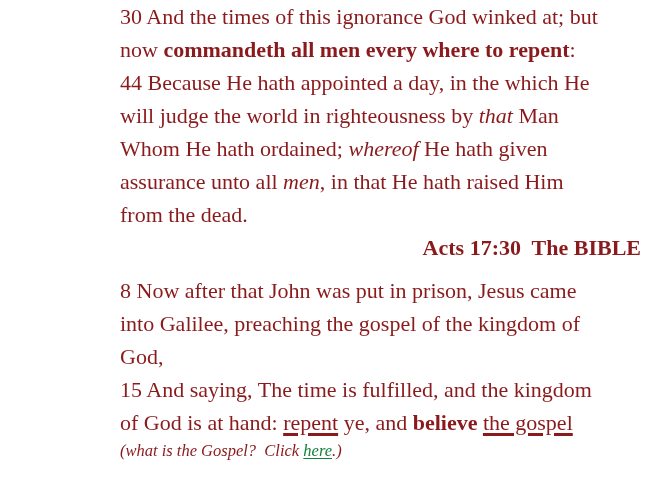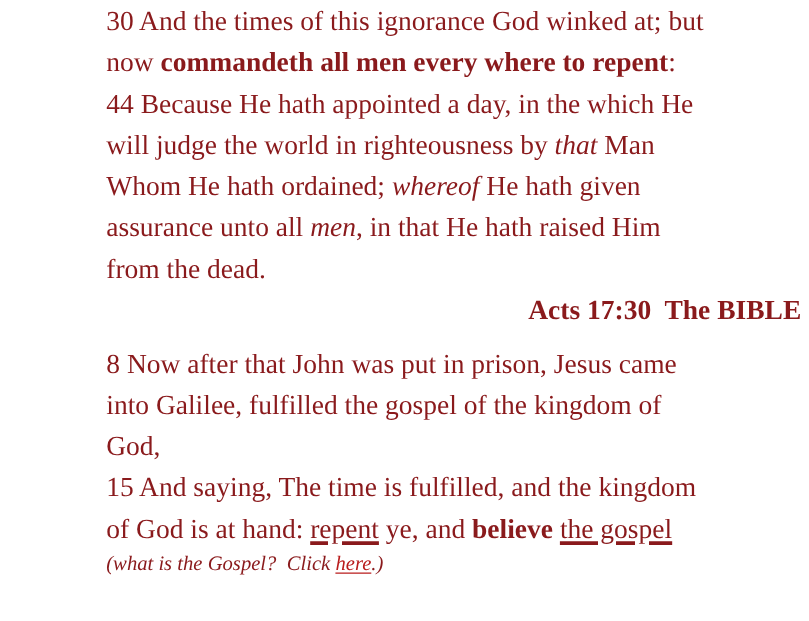--- a/index.html
+++ b/index.html
@@ -9,20 +9,21 @@
   }
   body {
     width: 647px;
     height: 497px;
     overflow: hidden;
     font-family: "Liberation Serif", "DejaVu Serif", serif;
     color: #8a1a1c;
   }
   .doc {
     padding: 0 6px 0 85px;
+    margin-left: 35px;
   }
   .line {
     font-size: 22px;
     line-height: 33px;
     white-space: pre;       
   }
   .b { font-weight: bold; }
   .i { font-style: italic; }
   .bu {
     font-weight: normal;
@@ -35,21 +36,21 @@
     font-weight: bold;
     text-align: right;
   }
   .p2 { margin-top: 10px; }
   .note {
     font-size: 16.5px;
     line-height: 24px;
     font-style: italic;
   }
   .here-link {
-    color: #b91c1c;
+    color: #15803d;
     font-style: italic;
     text-decoration: underline;
     text-decoration-thickness: 1px;
     text-underline-offset: 2px;
     cursor: pointer;
   }
 </style>
 </head>
 <body>
 
@@ -61,20 +62,20 @@
     <div class="line"><span>44 Because He hath appointed a day, in the which He</span></div>
     <div class="line"><span>will judge the world in righteousness by </span><span class="i">that</span><span> Man</span></div>
     <div class="line"><span>Whom He hath ordained; </span><span class="i">whereof</span><span> He hath given</span></div>
     <div class="line"><span>assurance unto all </span><span class="i">men</span><span>, in that He hath raised Him</span></div>
     <div class="line"><span>from the dead.</span></div>
     <div class="line citation">Acts 17:30  The BIBLE</div>
   </section>
 
   <section class="p2">
     <div class="line"><span>8 Now after that John was put in prison, Jesus came</span></div>
-    <div class="line"><span>into Galilee, fulfilled the gospel of the kingdom of</span></div>
+    <div class="line"><span>into Galilee, preaching the gospel of the kingdom of</span></div>
     <div class="line"><span>God,</span></div>
     <div class="line"><span>15 And saying, The time is fulfilled, and the kingdom</span></div>
     <div class="line"><span>of God is at hand: </span><span class="bu">repent</span><span> ye, and </span><span class="b">believe </span><span class="bu">the gospel</span></div>
     <div class="line note"><span>(what is the Gospel?  Click </span><a class="here-link" href="#">here</a><span>.)</span></div>
   </section>
 
 </div>
 
 </body></html>

